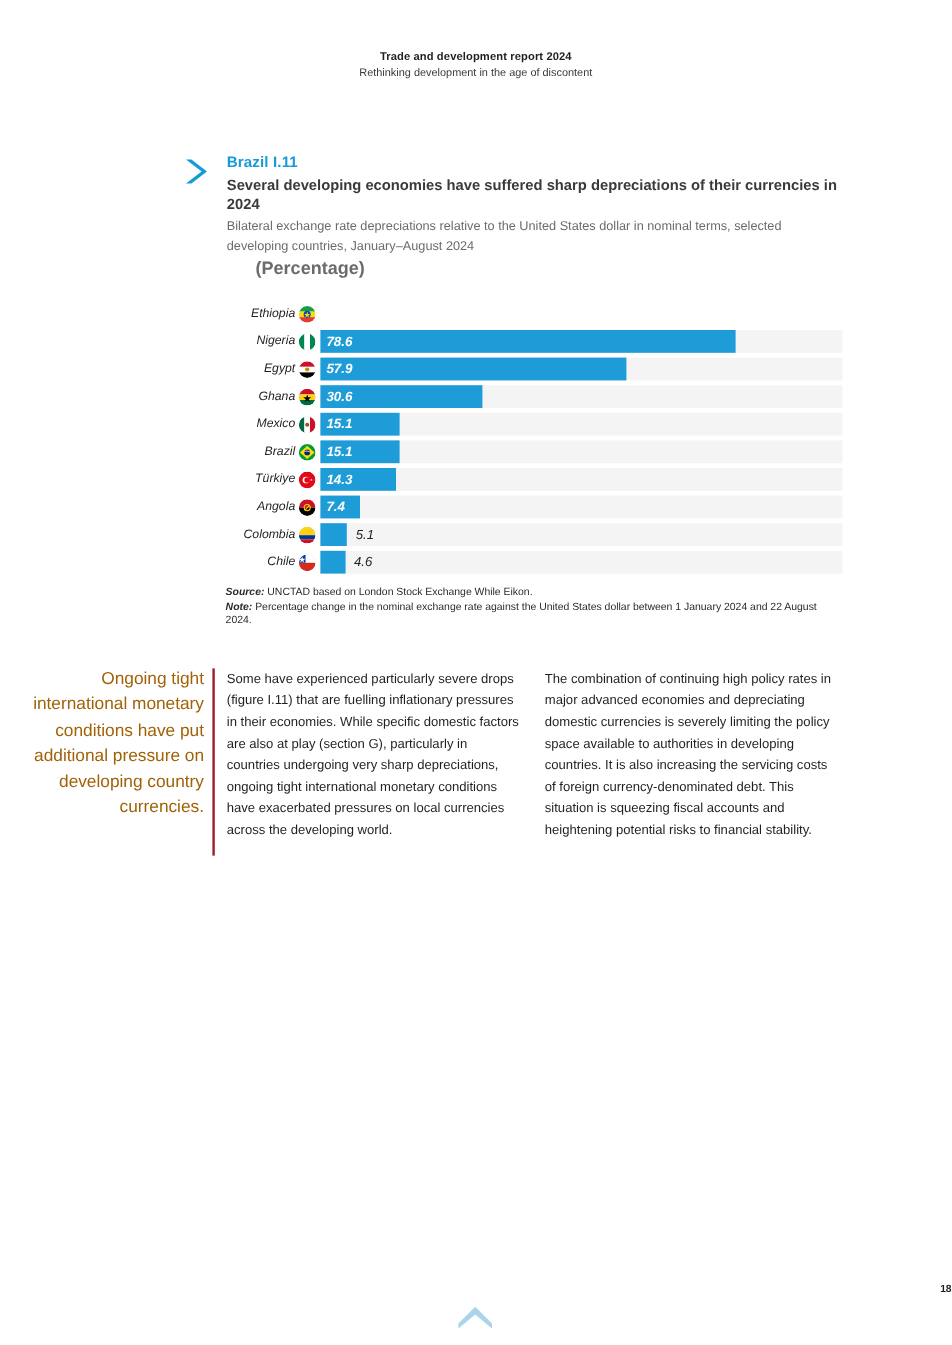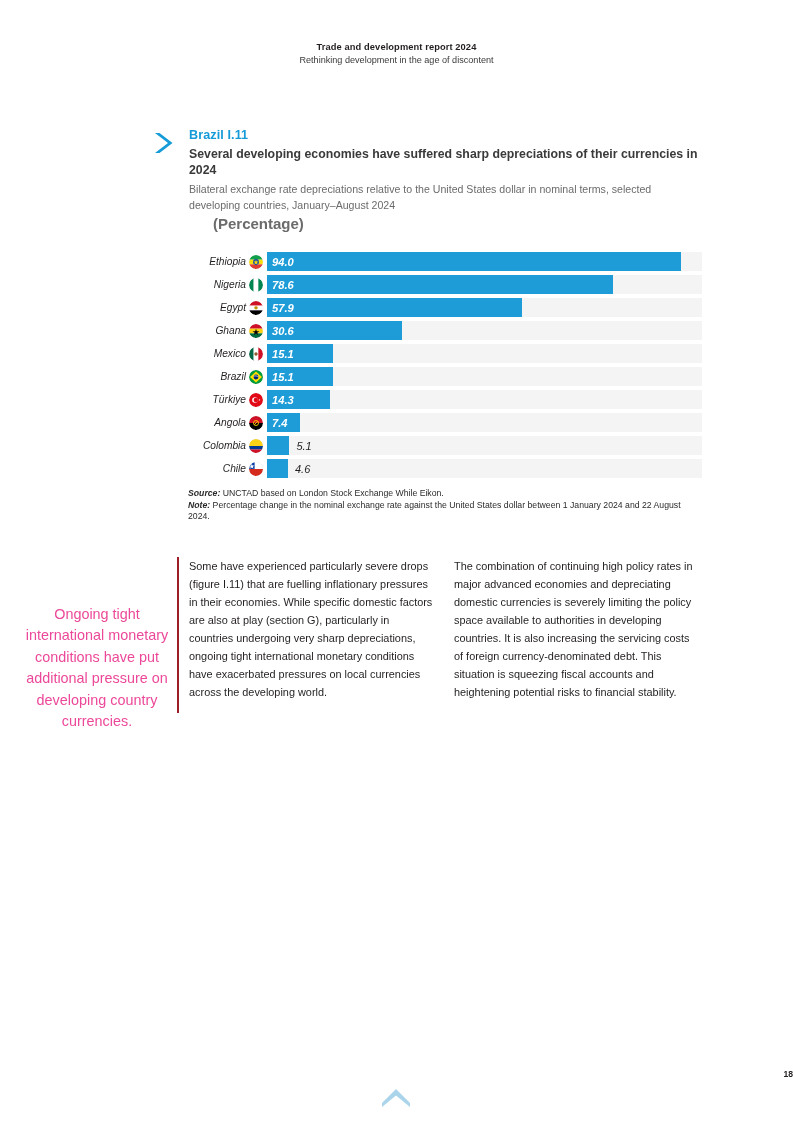--- a/index.html
+++ b/index.html
@@ -45,22 +45,22 @@
   .bar-val.inside{left:5px;color:#ffffff;}
   .bar-val.outside{color:#231f20;font-weight:400;font-size:11px;}
 
   
   .srcnote{position:absolute;left:188px;top:488px;width:512px;}
   .srcnote p{margin:0;font-size:8.7px;line-height:11.6px;color:#2b2b2b;}
   .srcnote b{font-weight:bold;font-style:italic;}
 
   
   .quote{
-    position:absolute;left:24px;top:556px;width:146px;text-align:center;
-    font-size:14.4px;line-height:21.4px;color:#ec4899;font-weight:400;margin-top:48px;
+    position:absolute;left:24px;top:556px;width:146px;text-align:right;
+    font-size:14.4px;line-height:21.4px;color:#a16207;font-weight:400;
   }
   .quote-rule{position:absolute;left:177px;top:557px;width:1.6px;height:156px;background:#9c1f28;}
   .col{position:absolute;top:557px;width:247px;font-size:10.9px;line-height:18px;color:#231f20;}
   .col-1{left:189px;}
   .col-2{left:454px;}
   .col p{margin:0;}
 
   
   .folio{position:absolute;left:0;top:1069px;width:793px;text-align:right;
          font-size:8.6px;font-weight:bold;color:#231f20;}
@@ -98,24 +98,20 @@
               </clipPath>
             </defs>
             <g clip-path="url(#c_ethiopia-flag-icon)">
               <rect width="20" height="6.67" y="0" fill="#11a04a"></rect>
               <rect width="20" height="6.67" y="6.67" fill="#fcdd09"></rect>
               <rect width="20" height="6.66" y="13.33" fill="#e03c31"></rect>
               <circle cx="10" cy="10" r="4.2" fill="#0f47af"></circle>
               <path d="M10 6.6l.9 2.8h2.9l-2.35 1.7.9 2.8L10 12.2l-2.35 1.7.9-2.8L6.2 9.4h2.9z" fill="#fcdd09"></path>
             </g>
           </svg></span>
-        <div class="track">
-          <div class="bar" style="width: 413.6px;"></div>
-          <span class="bar-val inside">94.0</span>
-        </div>
       </div>
       <div class="row">
         <div class="row-label">Nigeria</div>
         <span class="flag"><svg viewBox="0 0 20 20" width="14" height="14">
             <defs>
               <clipPath id="c_nigeria-flag-icon">
                 <circle cx="10" cy="10" r="10"></circle>
               </clipPath>
             </defs>
             <g clip-path="url(#c_nigeria-flag-icon)">

